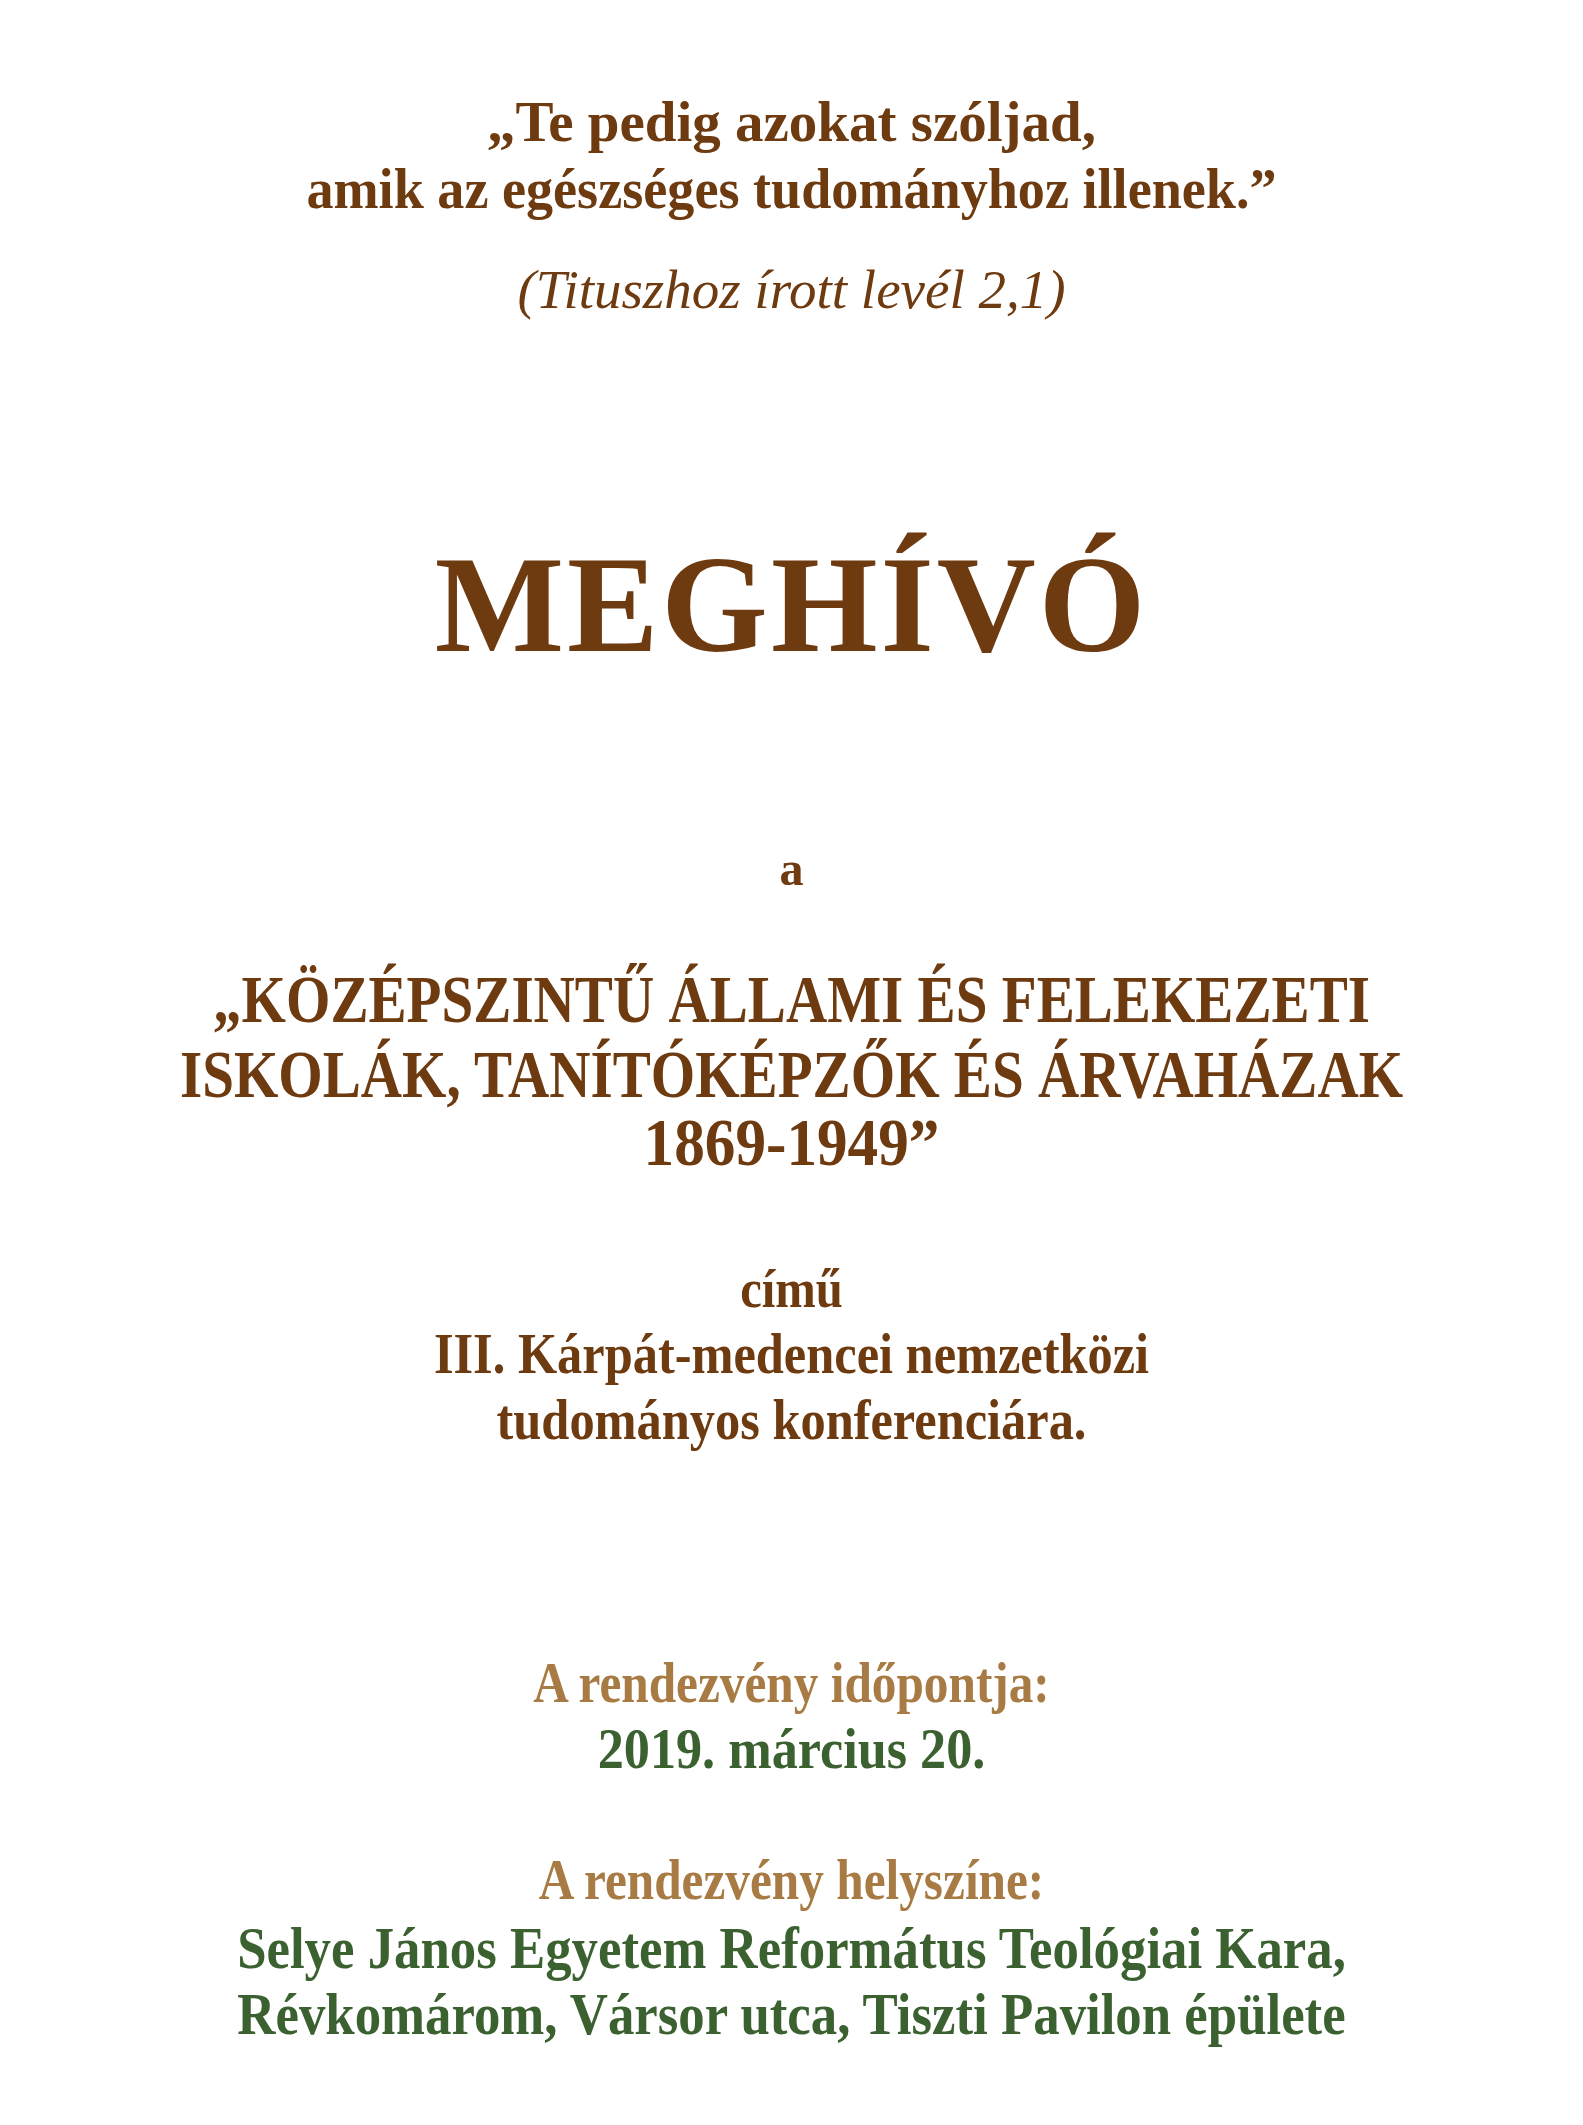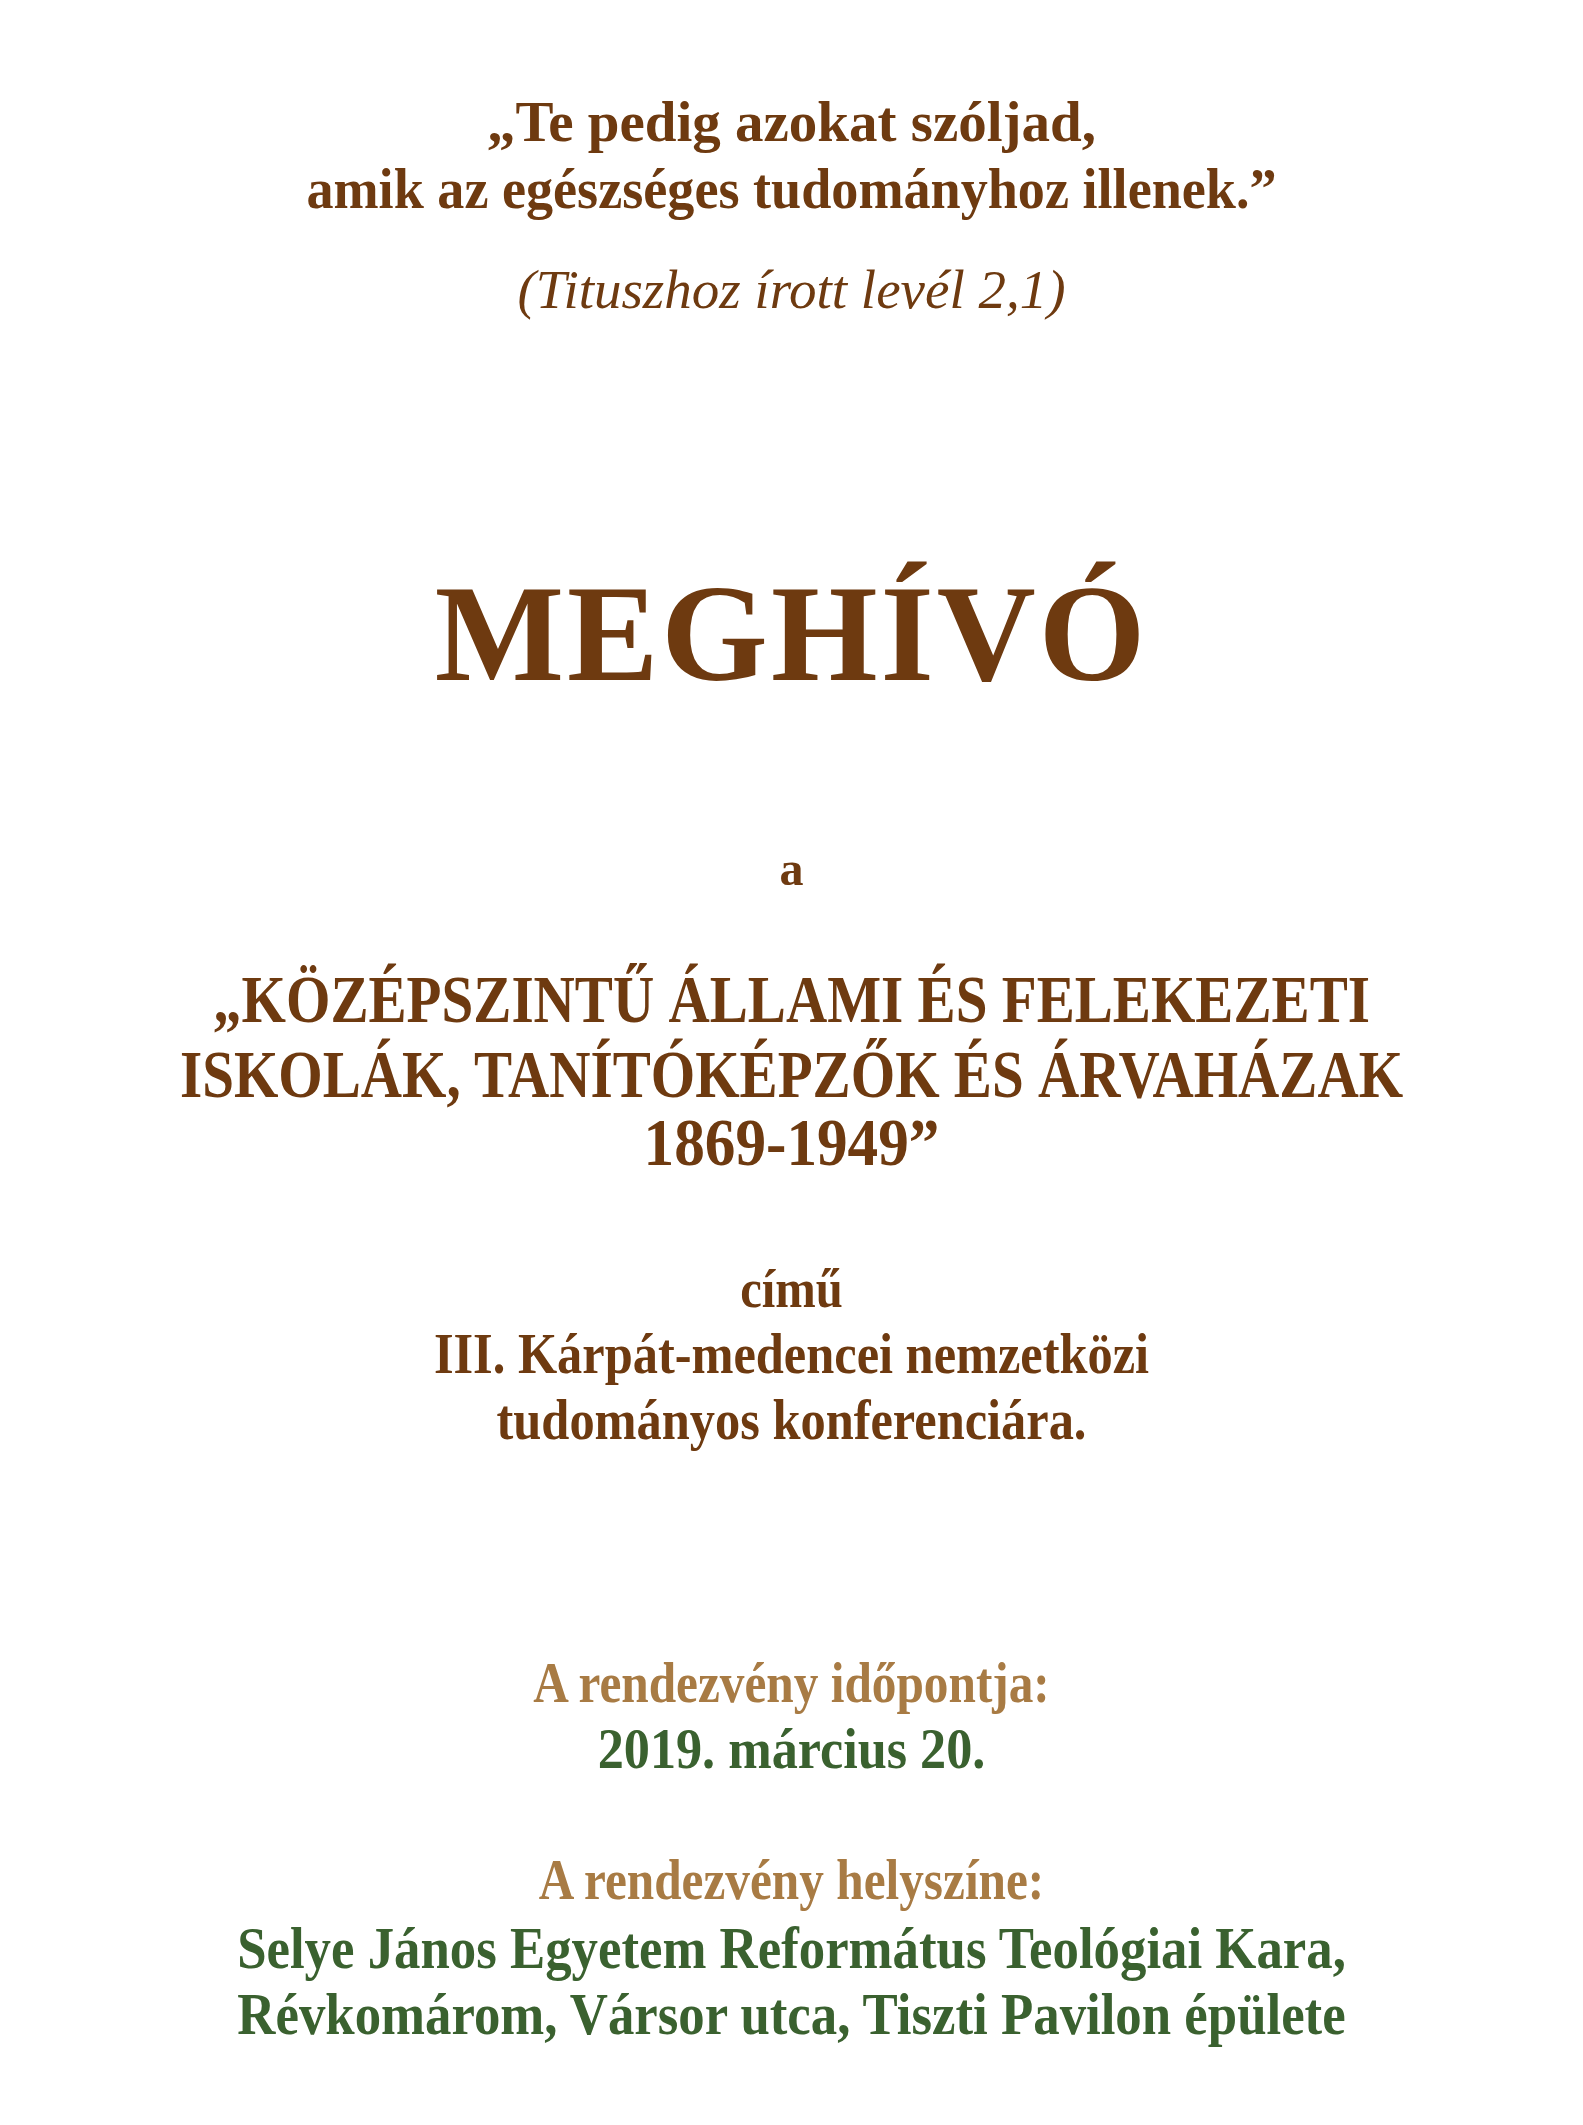--- a/index.html
+++ b/index.html
@@ -33,21 +33,21 @@
     margin-top: 36px;
   }
   .cond84 { transform: scaleX(0.84); transform-origin: 50% 50%; }
   .cond88 { transform: scaleX(0.88); transform-origin: 50% 50%; }
   .cond90 { transform: scaleX(0.90); transform-origin: 50% 50%; }
   .cond95 { transform: scaleX(0.95); transform-origin: 50% 50%; }
 
   .q1      { top: 93px;   font-size: 57px; }
   .q2      { top: 160px;  font-size: 57px; }
   .qref    { top: 226px;  font-size: 55px; }
-  .maintitle { top: 566px; font-size: 137px; letter-spacing: 3px; }
+  .maintitle { top: 537px; font-size: 137px; letter-spacing: 3px; }
   .article { top: 845px;  font-size: 48px; }
   .t1      { top: 965px;  font-size: 68px; }
   .t2      { top: 1040px; font-size: 68px; }
   .t3      { top: 1108px; font-size: 68px; }
   .s1      { top: 1262px; font-size: 54px; }
   .s2      { top: 1326px; font-size: 56px; }
   .s3      { top: 1392px; font-size: 56px; }
   .dlabel  { top: 1655px; font-size: 56px; }
   .dvalue  { top: 1720px; font-size: 58px; }
   .vlabel  { top: 1852px; font-size: 56px; }

